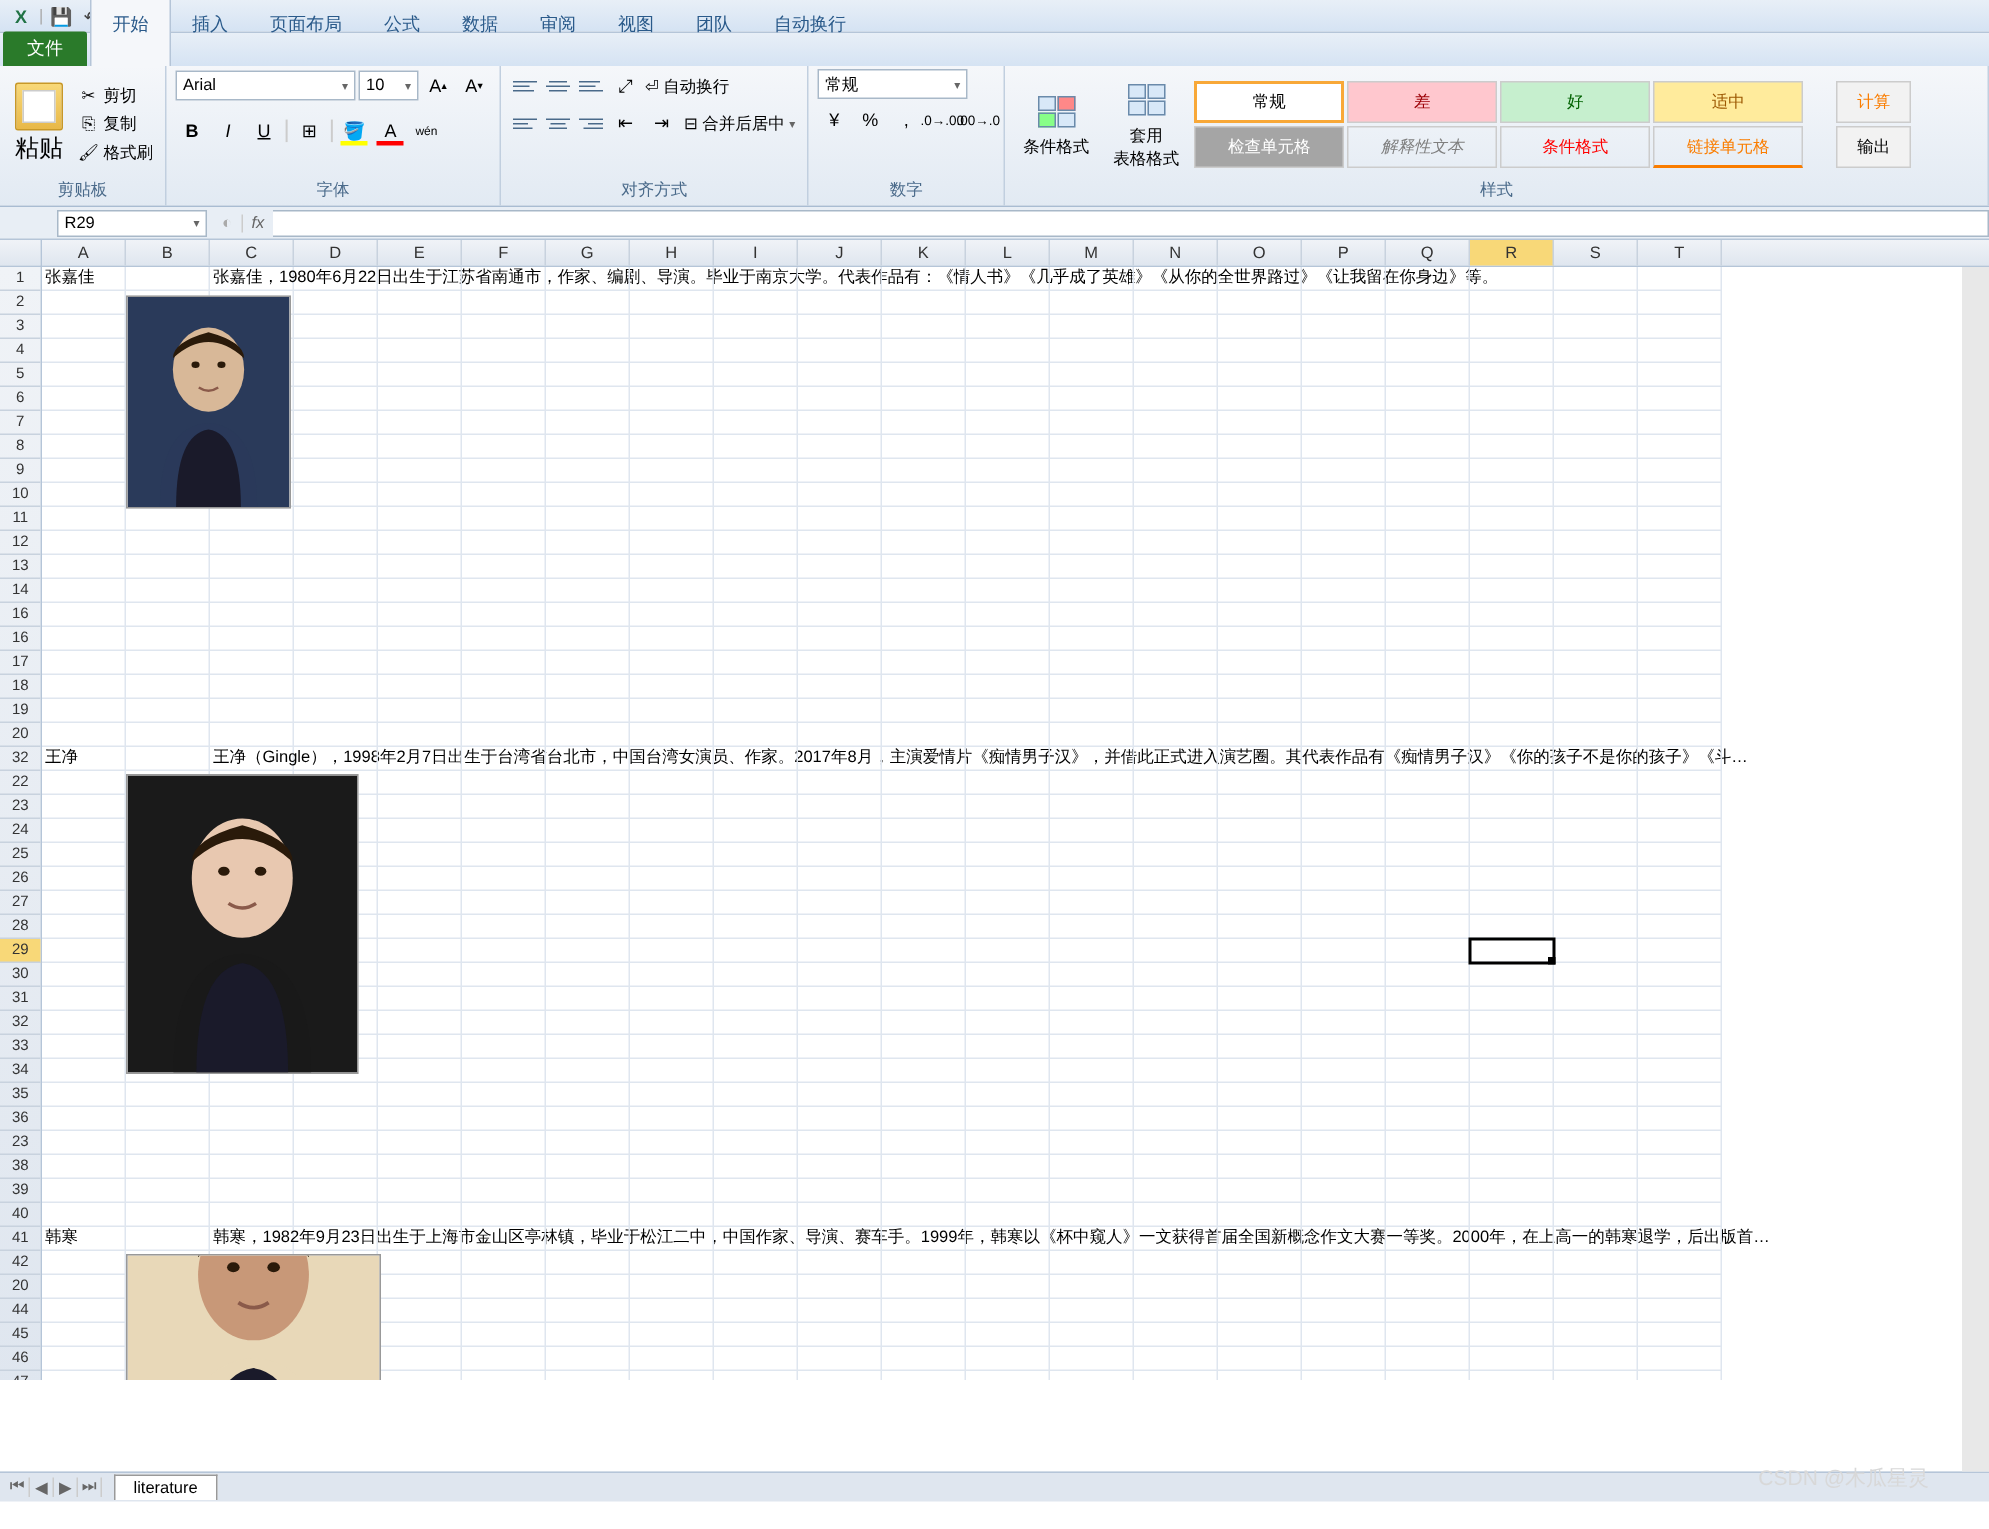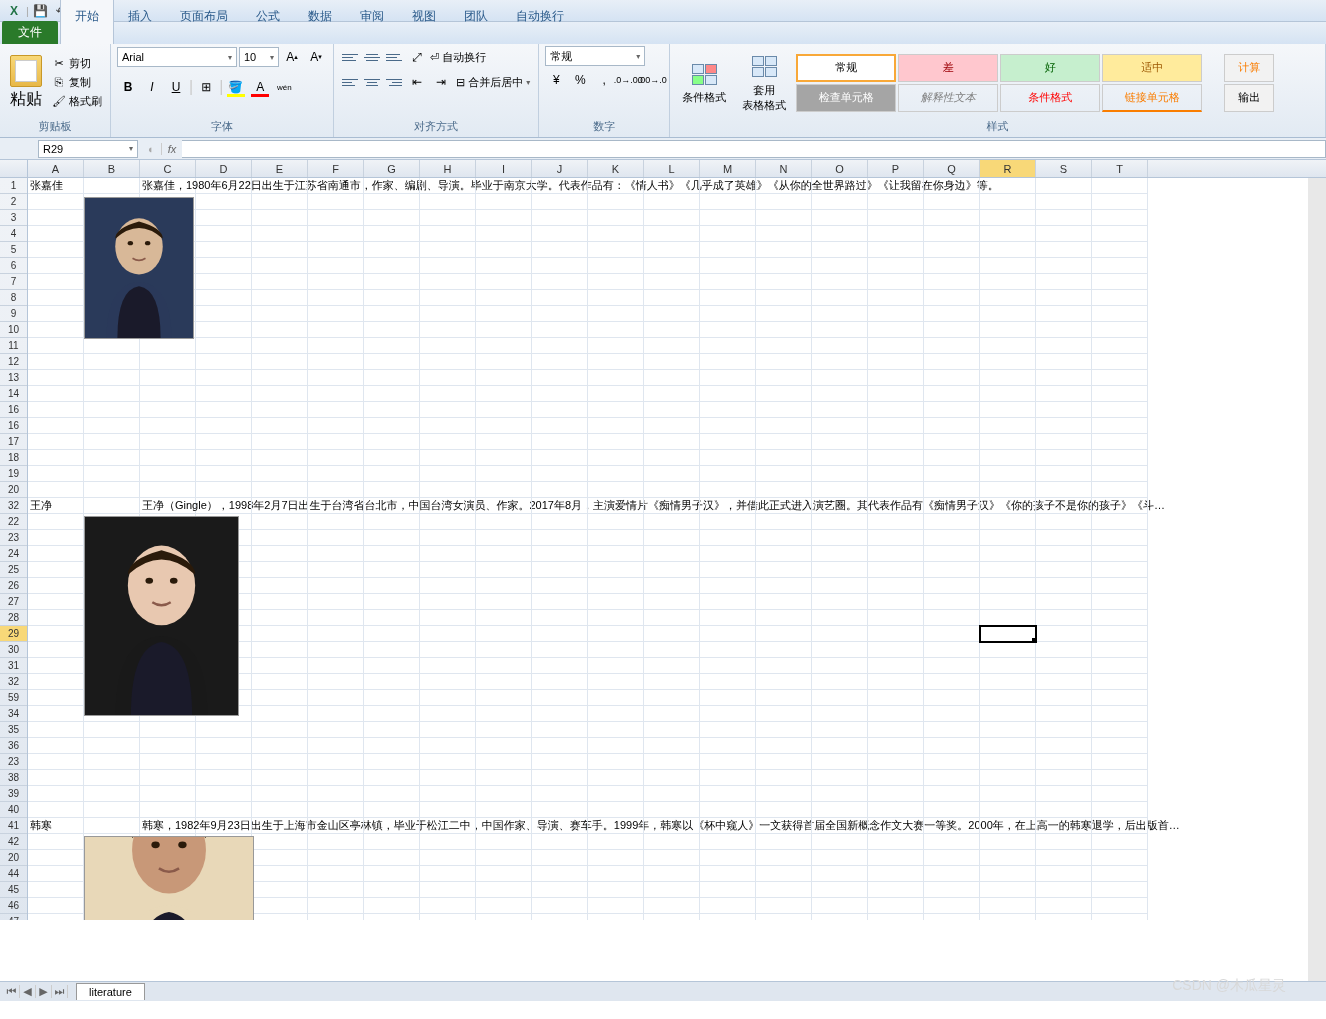--- a/index.html
+++ b/index.html
@@ -374,21 +374,21 @@
       <div class="row-header">23</div>
       <div class="row-header">24</div>
       <div class="row-header">25</div>
       <div class="row-header">26</div>
       <div class="row-header">27</div>
       <div class="row-header">28</div>
       <div class="row-header sel">29</div>
       <div class="row-header">30</div>
       <div class="row-header">31</div>
       <div class="row-header">32</div>
-      <div class="row-header">59</div>
+      <div class="row-header">33</div>
       <div class="row-header">34</div>
       <div class="row-header">35</div>
       <div class="row-header">36</div>
       <div class="row-header">23</div>
       <div class="row-header">38</div>
       <div class="row-header">39</div>
       <div class="row-header">40</div>
       <div class="row-header">41</div>
       <div class="row-header">42</div>
       <div class="row-header">20</div>

